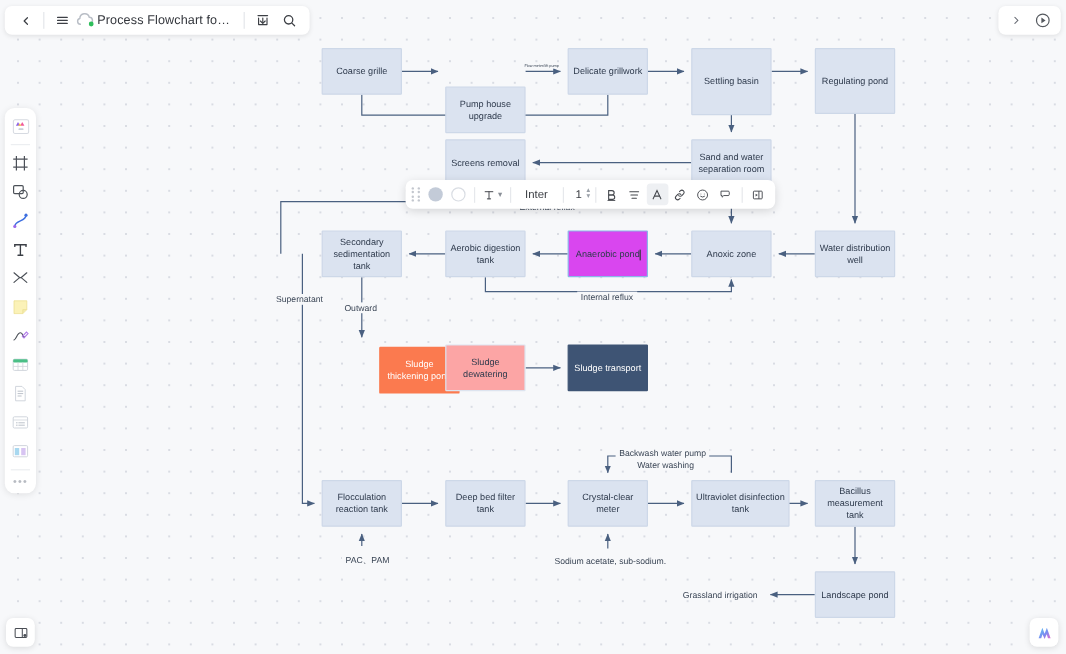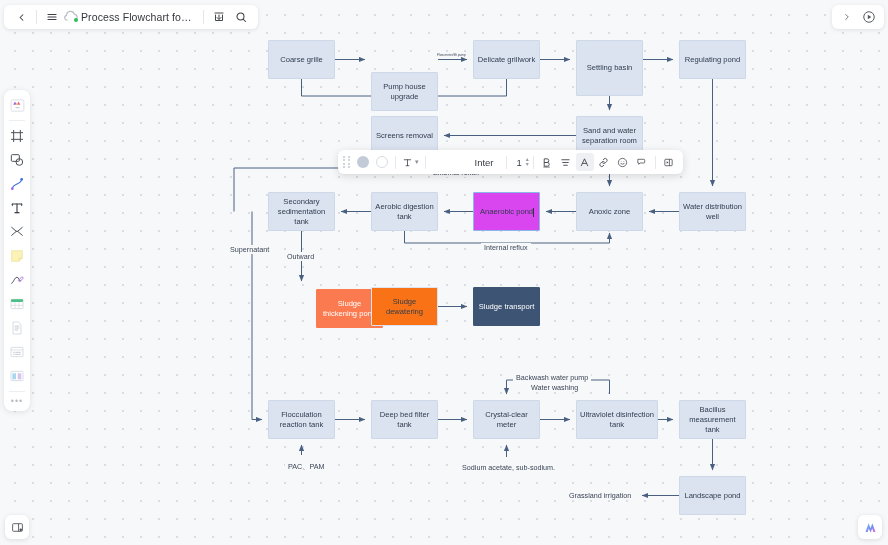--- a/index.html
+++ b/index.html
@@ -96,21 +96,21 @@
   }
   #fmt .f-btn.active{background:#eef0f3;}
   #fmt .f-sep{width:1px;height:13px;background:#e6e8ec;margin:0 3px;}
   #fmt .grip{
     width:8px;height:12px;display:grid;grid-template-columns:1fr 1fr;gap:1.5px;
     align-content:center;margin-right:2px;
   }
   #fmt .grip i{width:2px;height:2px;background:#c3c7ce;border-radius:50%;display:block;}
   #fmt .swatch{width:12px;height:12px;border-radius:50%;background:#c3cbd8;}
   #fmt .swatch-o{width:12px;height:12px;border-radius:50%;border:1.5px solid #d9dde3;}
-  #fmt .font-name{font-size:9.5px;color:#3a3d43;padding:0 8px;margin-left:37px;}
+  #fmt .font-name{font-size:9.5px;color:#3a3d43;padding:0 8px;}
   #fmt .font-size{font-size:9.5px;color:#3a3d43;padding:0 2px 0 6px;}
   .caret{font-size:7px;color:#8a8f97;margin-left:2px;}
   .stepper{display:flex;flex-direction:column;line-height:5px;color:#9aa0a8;font-size:6px;margin-left:1px;}
 
   
   #chart{position:absolute;inset:0;z-index:10;}
   svg.edges{position:absolute;inset:0;width:888px;height:545px;overflow:visible;pointer-events:none;}
   .node{
     position:absolute;
     background:#dbe3f0;
@@ -118,21 +118,21 @@
     border-radius:1px;
     display:flex;align-items:center;justify-content:center;
     text-align:center;
     font-size:7.6px;line-height:10px;
     color:#2f3b4d;
     padding:2px 3px;
     z-index:12;
   }
   .node.orange{background:#fb7a4f;border-color:#fb7a4f;color:#fff;}
   .node.dark{background:#3e5474;border-color:#3e5474;color:#fff;}
-  .node.pale{background:#f97316;border-color:#dde4ef;}
+  .node.pale{background:#fca5a5;border-color:#dde4ef;}
   .node.selected{
     background:#d946ef;border:1.2px solid #8ab6e8;
   }
   .node.selected .cursor{
     display:inline-block;width:1px;height:9px;background:#33373d;
     vertical-align:middle;margin:0 -0.5px;position:relative;top:1px;
   }
   .edge-label{
     position:absolute;font-size:7.2px;color:#3b4656;
     background:#f7f8fa;padding:0 3px;white-space:nowrap;z-index:13;
@@ -207,21 +207,21 @@
       </div>
       <div class="node" style="left: 371px; top: 40px; width: 67px; height: 39px; margin-top: 32px;">
         <span>Pump house upgrade</span>
       </div>
       <div class="node" style="left: 473px; top: 40px; width: 67px; height: 39px;">
         <span>Delicate grillwork</span>
       </div>
       <div class="node" style="left: 576px; top: 40px; width: 67px; height: 56px;">
         <span>Settling basin</span>
       </div>
-      <div class="node" style="left: 679px; top: 40px; width: 67px; height: 39px;">
+      <div class="node" style="left: 679px; top: 40px; width: 67px; height: 55px;">
         <span>Regulating pond</span>
       </div>
       <div class="node" style="left: 371px; top: 116px; width: 67px; height: 39px;">
         <span>Screens removal</span>
       </div>
       <div class="node" style="left: 576px; top: 116px; width: 67px; height: 39px;">
         <span>Sand and water separation room</span>
       </div>
       <div class="node" style="left: 268px; top: 192px; width: 67px; height: 39px;">
         <span>Secondary sedimentation tank</span>

